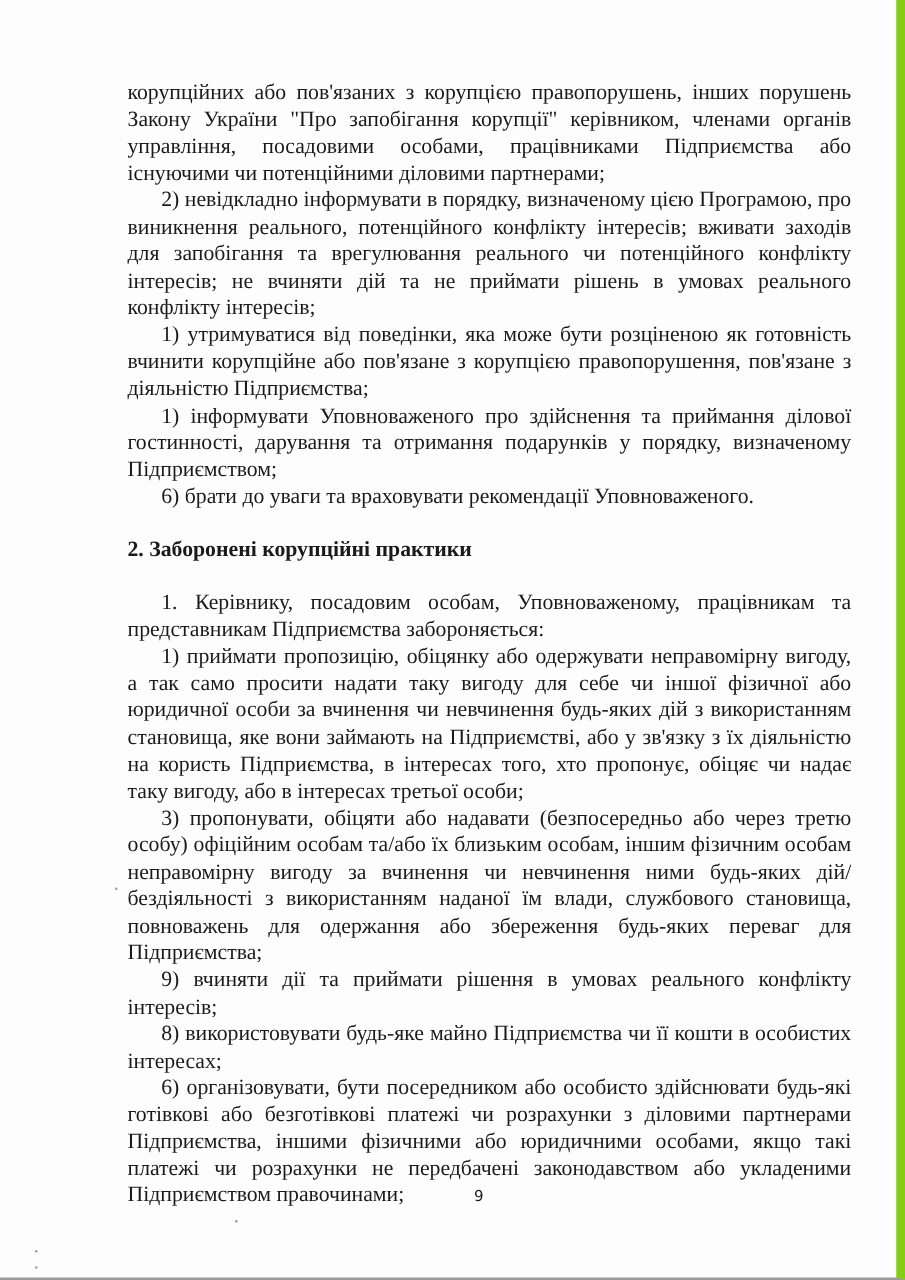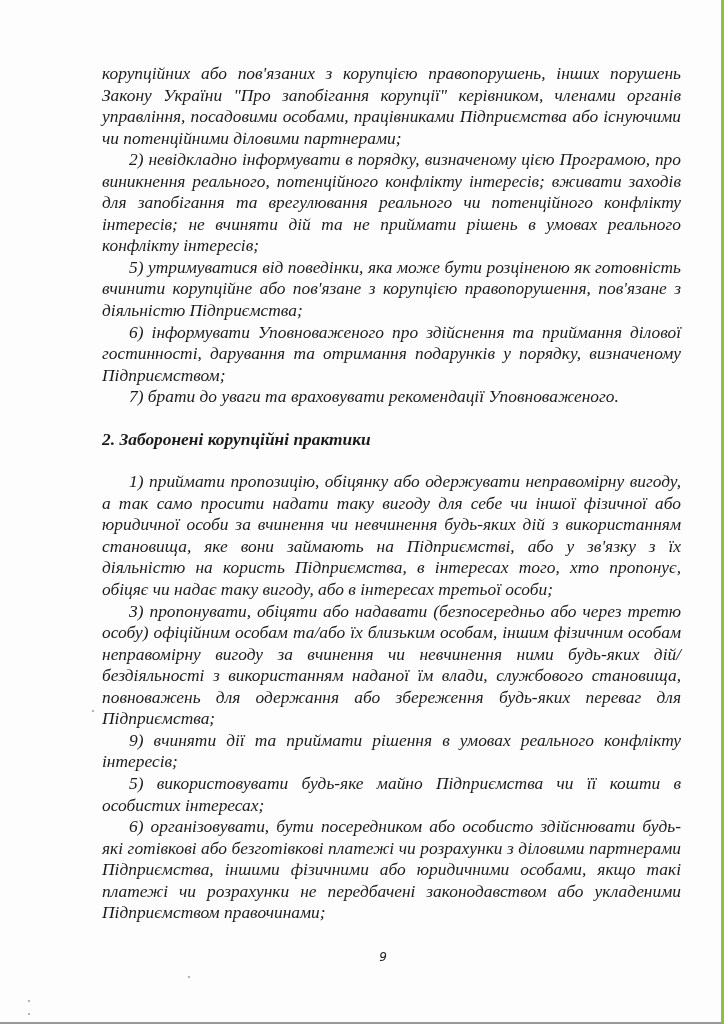--- a/index.html
+++ b/index.html
@@ -3,24 +3,23 @@
 <meta charset="utf-8">
 <style>
   html, body { margin: 0; padding: 0; }
   body {
     width: 724px; height: 1024px; background: #ffffff; overflow: hidden;
     position: relative;
   }
   .page {
     position: absolute; left: 0; top: 0; width: 724px; height: 1024px;
     background: #fdfdfd;
-    border-right: 3px solid #84cc16;
+    border-right: 7px solid #84cc16;
     border-bottom: 2px solid #9a9a9a;
     box-sizing: border-box;
-    font-style: italic;
   }
   .body-text {
     position: absolute; left: 102px; top: 63px; width: 579px;
     font-family: "Liberation Serif", "DejaVu Serif", serif;
     font-size: 17.4px; line-height: 21.55px; color: #1a1a1a;
   }
   .p { margin: 0; text-align: justify; text-align-last: left; }
   .p.indent { text-indent: 27px; }
   .heading {
     margin: 21px 0 21px 0; text-align: right; font-weight: bold;
@@ -32,30 +31,31 @@
   }
   .speck { position: absolute; width: 2px; height: 2px; background: #9a9a9a; border-radius: 1px; }
 </style>
 </head>
 <body>
 
 <div class="page">
   <div class="body-text">
     <p class="p">корупційних або пов'язаних з корупцією правопорушень, інших порушень Закону України "Про запобігання корупції" керівником, членами органів управління, посадовими особами, працівниками Підприємства або існуючими чи потенційними діловими партнерами;</p>
     <p class="p indent">2) невідкладно інформувати в порядку, визначеному цією Програмою, про виникнення реального, потенційного конфлікту інтересів; вживати заходів для запобігання та врегулювання реального чи потенційного конфлікту інтересів; не вчиняти дій та не приймати рішень в умовах реального конфлікту інтересів;</p>
-    <p class="p indent">5) утримуватися від поведінки, яка може бути розціненою як готовність вчинити корупційне або пов'язане з корупцією правопорушення, пов'язане з діяльністю Підприємства;</p>
-    <p class="p indent">6) інформувати Уповноваженого про здійснення та приймання ділової гостинності, дарування та отримання подарунків у порядку, визначеному Підприємством;</p>
-    <p class="p indent">7) брати до уваги та враховувати рекомендації Уповноваженого.</p>
+    <p class="p indent">1) утримуватися від поведінки, яка може бути розціненою як готовність вчинити корупційне або пов'язане з корупцією правопорушення, пов'язане з діяльністю Підприємства;</p>
+    <p class="p indent">1) інформувати Уповноваженого про здійснення та приймання ділової гостинності, дарування та отримання подарунків у порядку, визначеному Підприємством;</p>
+    <p class="p indent">6) брати до уваги та враховувати рекомендації Уповноваженого.</p>
 
     <p class="p heading">2. Заборонені корупційні практики</p>
 
+    <p class="p indent">1. Керівнику, посадовим особам, Уповноваженому, працівникам та представникам Підприємства забороняється:</p>
     <p class="p indent">1) приймати пропозицію, обіцянку або одержувати неправомірну вигоду, а так само просити надати таку вигоду для себе чи іншої фізичної або юридичної особи за вчинення чи невчинення будь-яких дій з використанням становища, яке вони займають на Підприємстві, або у зв'язку з їх діяльністю на користь Підприємства, в інтересах того, хто пропонує, обіцяє чи надає таку вигоду, або в інтересах третьої особи;</p>
     <p class="p indent">3) пропонувати, обіцяти або надавати (безпосередньо або через третю особу) офіційним особам та/або їх близьким особам, іншим фізичним особам неправомірну вигоду за вчинення чи невчинення ними будь-яких дій/бездіяльності з використанням наданої їм влади, службового становища, повноважень для одержання або збереження будь-яких переваг для Підприємства;</p>
     <p class="p indent">9) вчиняти дії та приймати рішення в умовах реального конфлікту інтересів;</p>
-    <p class="p indent">5) використовувати будь-яке майно Підприємства чи її кошти в особистих інтересах;</p>
+    <p class="p indent">8) використовувати будь-яке майно Підприємства чи її кошти в особистих інтересах;</p>
     <p class="p indent">6) організовувати, бути посередником або особисто здійснювати будь-які готівкові або безготівкові платежі чи розрахунки з діловими партнерами Підприємства, іншими фізичними або юридичними особами, якщо такі платежі чи розрахунки не передбачені законодавством або укладеними Підприємством правочинами;</p>
   </div>
 
   <div class="page-number">9</div>
 
   <span class="speck" style="left:28px; top:1013px;"></span>
   <span class="speck" style="left:28px; top:1000px;"></span>
   <span class="speck" style="left:188px; top:976px;"></span>
   <span class="speck" style="left:92px; top:710px;"></span>
 </div>

